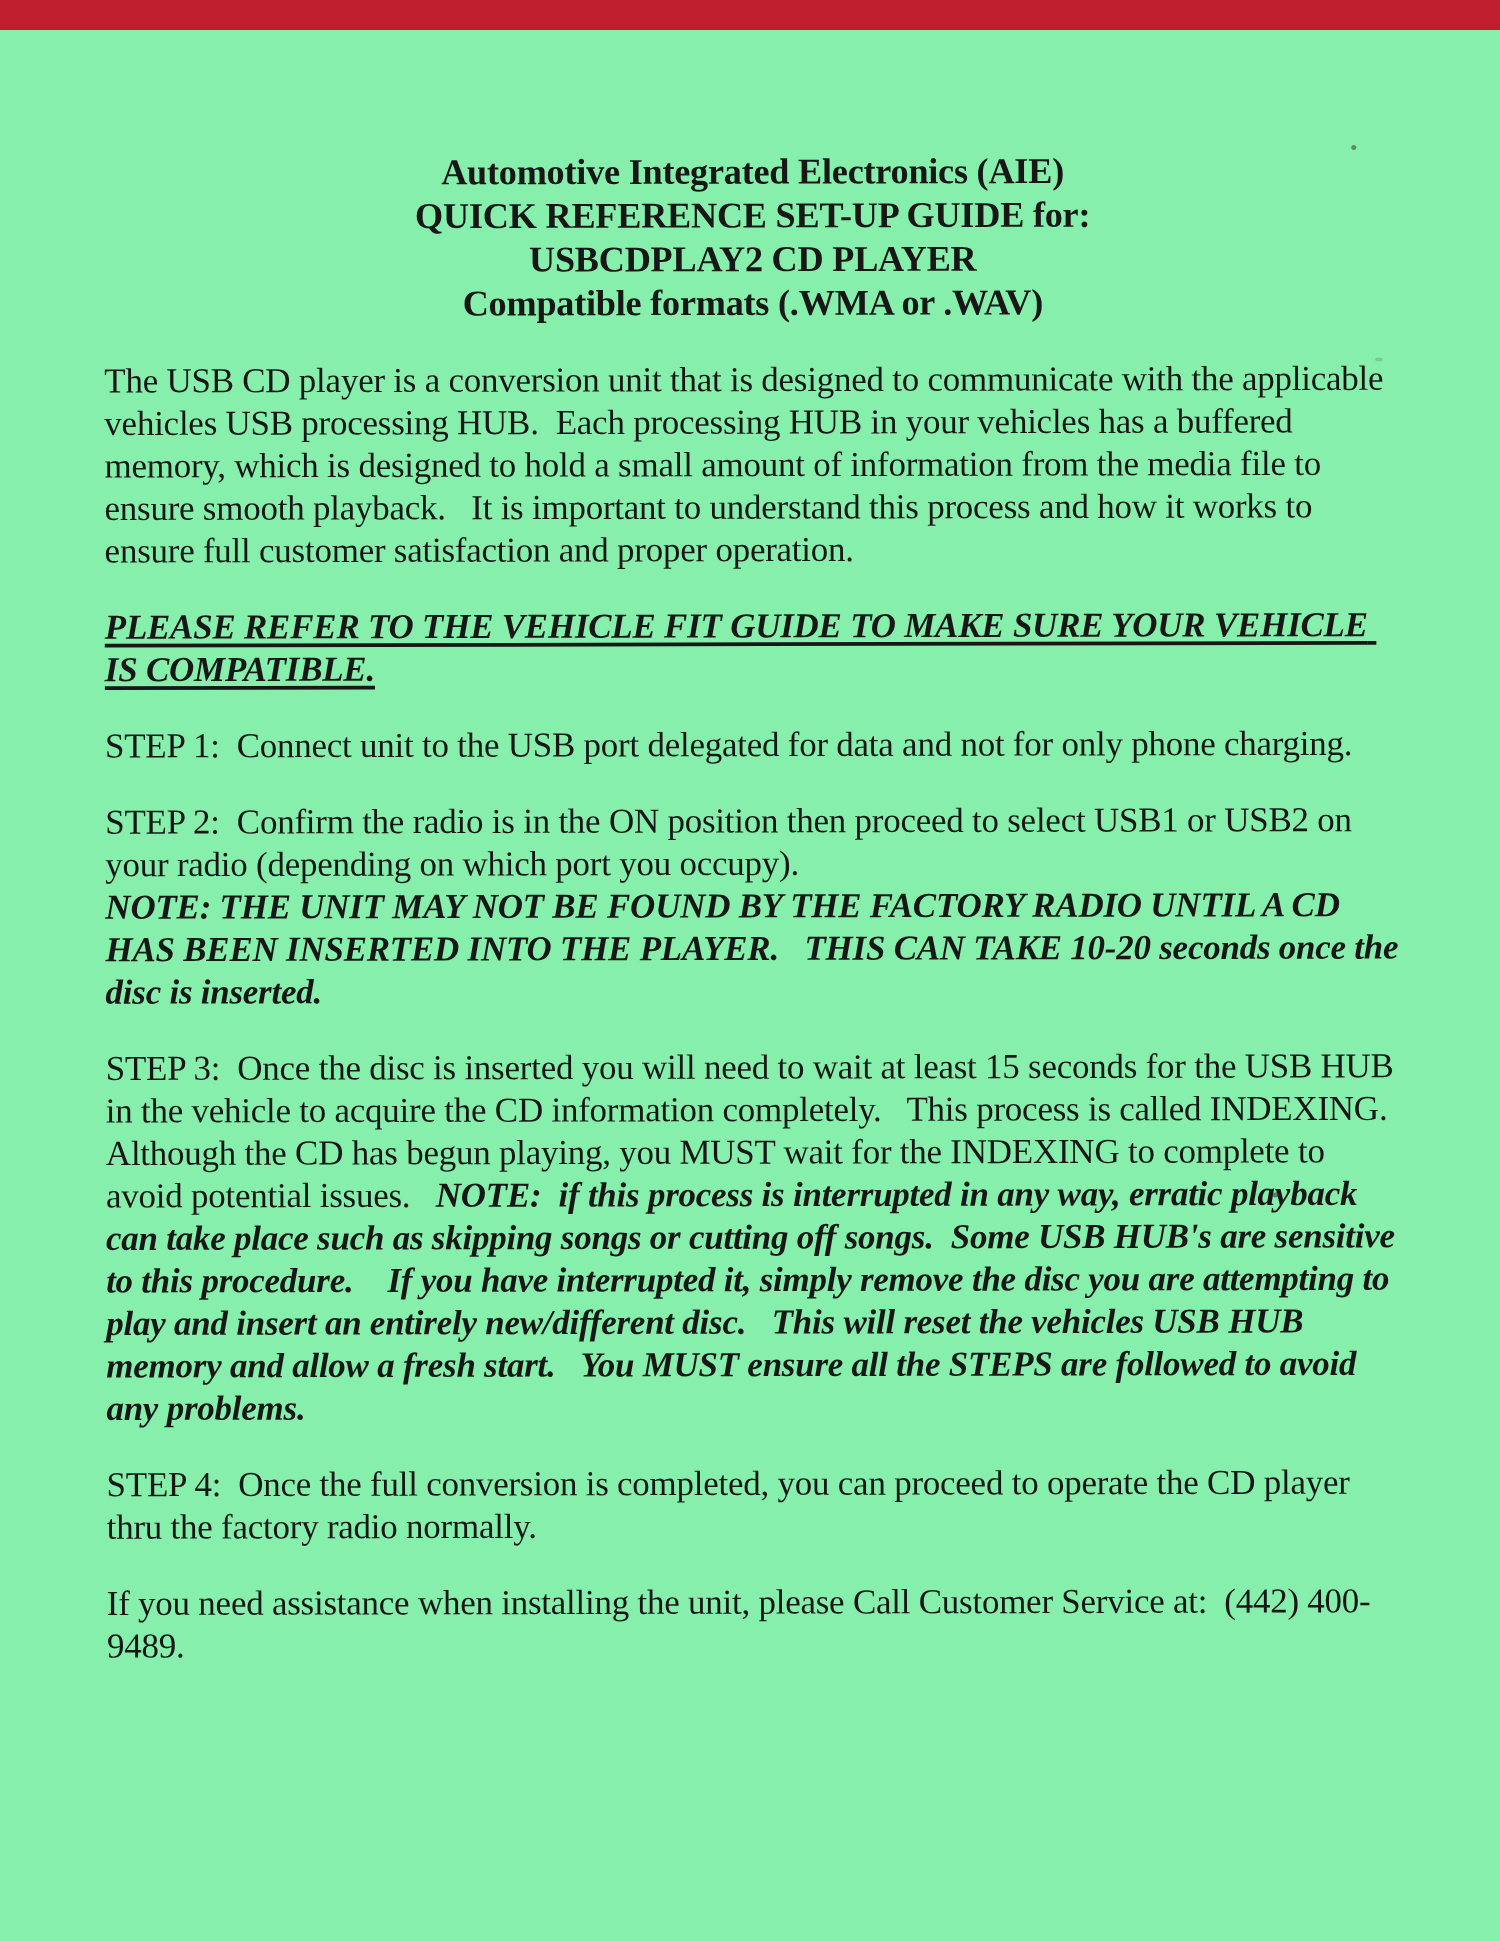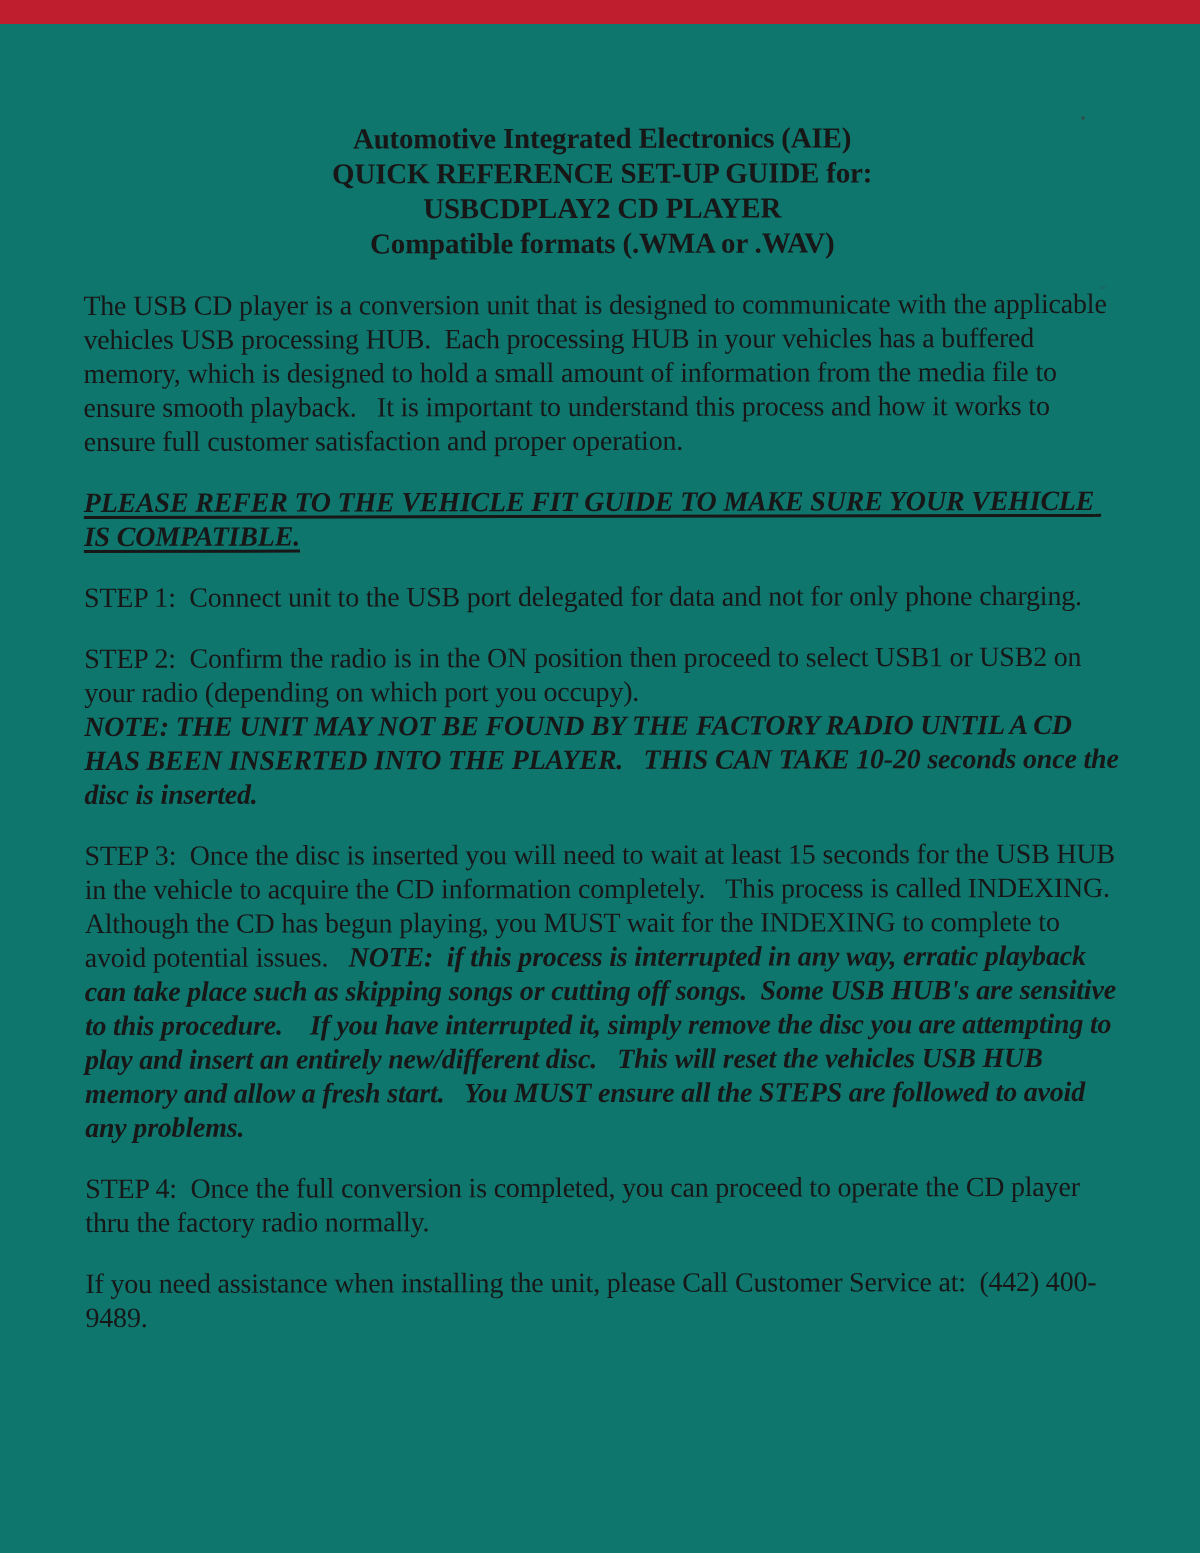--- a/index.html
+++ b/index.html
@@ -1,20 +1,20 @@
 <!DOCTYPE html>
 <html><head>
 <meta charset="utf-8">
 <style>
   html, body { margin: 0; padding: 0; background: #ffffff; }
   .page {
     position: relative;
     width: 1200px;
     height: 1553px;
-    background: #0f766e;
+    background: #86efac;
     font-family: "Liberation Serif", serif;
     color: #171717;
     overflow: hidden;
   }
   .top-bar {
     position: absolute;
     top: 0; left: 0;
     width: 1200px;
     height: 24px;
   }

